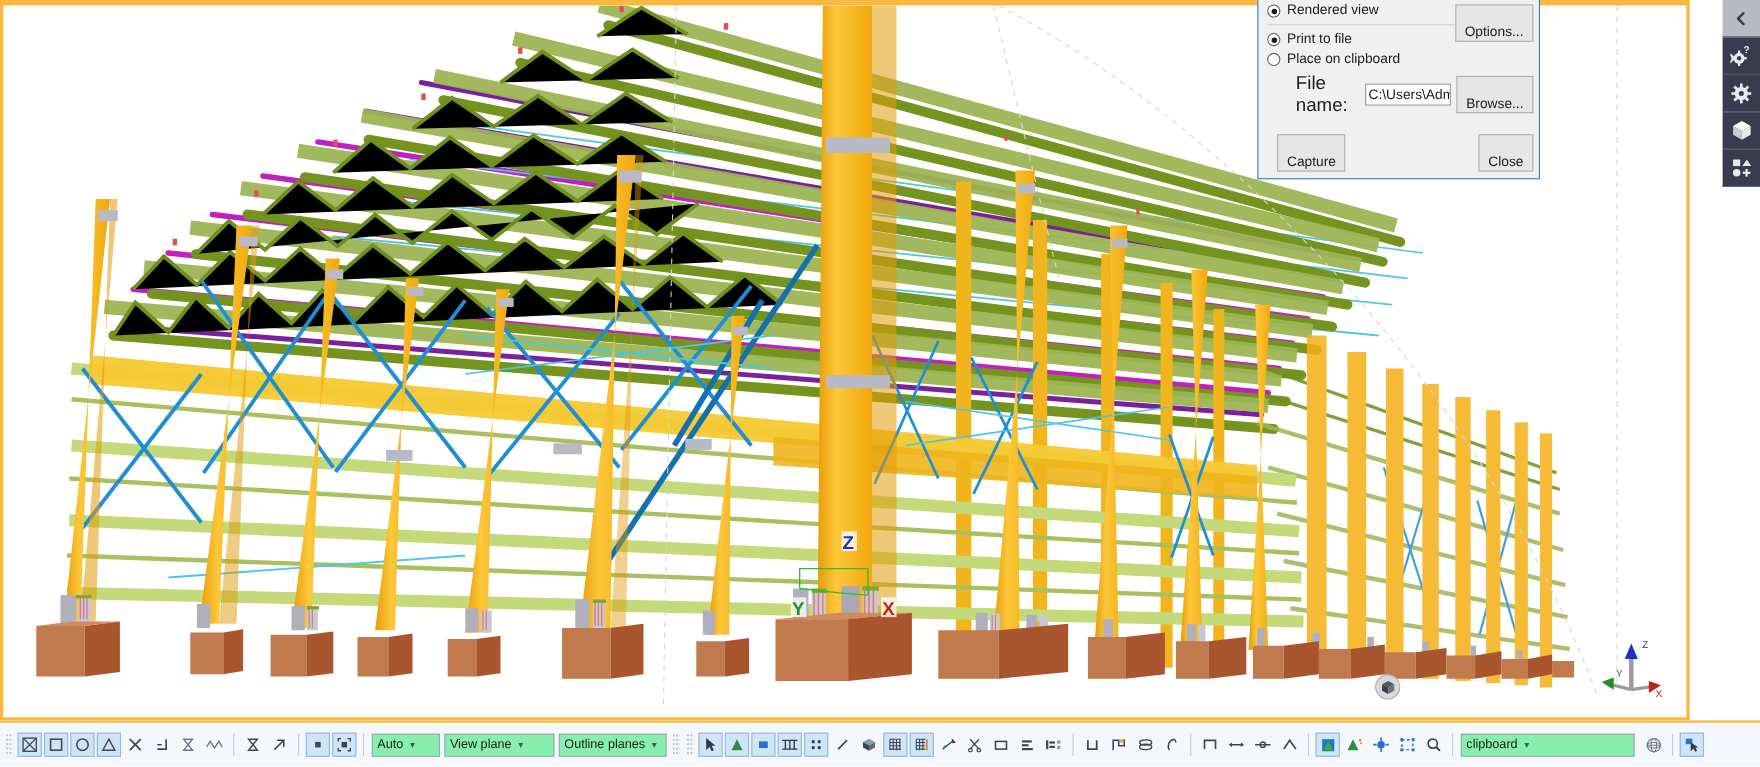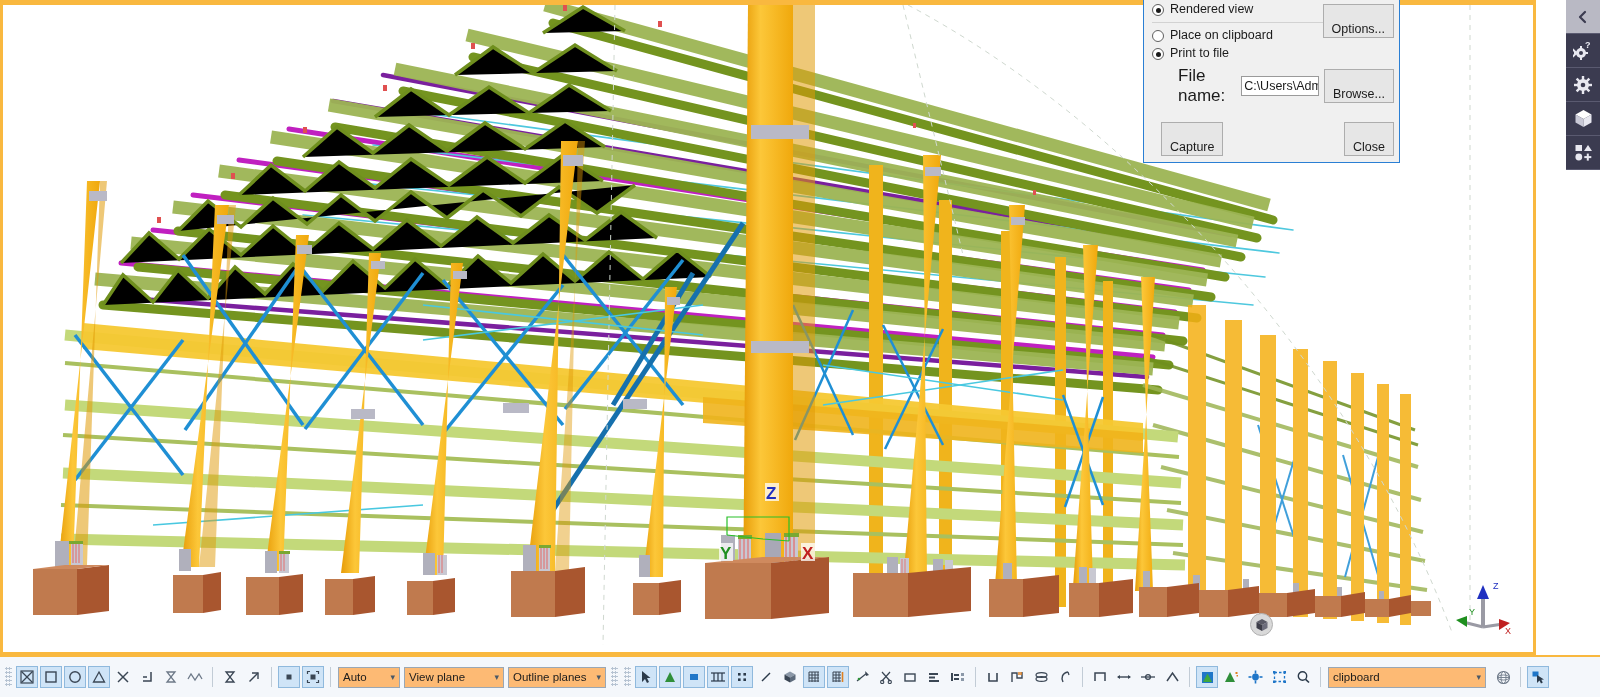--- a/index.html
+++ b/index.html
@@ -90,22 +90,22 @@
           background:
             radial-gradient(circle at 1.5px 1.5px, #b6c3d2 1px, transparent 1.2px) 0 0/3px 4px; }
   .tbtn {
     width:22px; height:22px; margin:0 1px;
     display:flex; align-items:center; justify-content:center;
     border:1px solid transparent; background:transparent;
   }
   .tbtn.act { background:#cfe4f7; border-color:#8fb9dd; }
   .tsep { width:1px; height:20px; background:#c2ccd6; margin:0 5px; }
   .tcombo {
-    height:21px; border:1px solid #9aa7b4; background:#fdba74;
-    display:flex; align-items:center; justify-content:space-between;
+    height:21px; border:1px solid #9aa7b4; background:#86efac;
+    display:flex; align-items:center; 
     padding:0 4px; font-size:11.5px; color:#1b1b1b; margin:10px 2px;
   }
   .tcombo .cv { white-space:nowrap; overflow:hidden; }
   .caret { margin-left:6px; color:#4a5866; font-size:9px; }
 
   .lbl { font-size:11.5px; }
 
   
   #triad { position:absolute; right:20px; bottom:18px; width:60px; height:55px; }
   
@@ -574,27 +574,27 @@
 
   <div class="radio-row">
     <span class="radio on"></span>
     <span class="lbl" style="font-size:12.5px">Rendered view</span>
   </div>
   <button class="btn" id="options-btn">Options...</button>
 
   <div class="dlg-sep"></div>
 
   <div class="radio-row">
+    <span class="radio on"></span>
+    <span class="lbl" style="font-size:12.5px">Print to file</span>
+  </div>
+
+  <div class="radio-row">
     <span class="radio"></span>
     <span class="lbl" style="font-size:12.5px">Place on clipboard</span>
-  </div>
-
-  <div class="radio-row">
-    <span class="radio on"></span>
-    <span class="lbl" style="font-size:12.5px">Print to file</span>
   </div>
 
   <div class="fname-row">
     <span class="fname-label">File name:</span>
     <div class="fname-input">C:\Users\Administr</div>
     <button class="btn">Browse...</button>
   </div>
 
 
   <div class="dlg-bottom">

